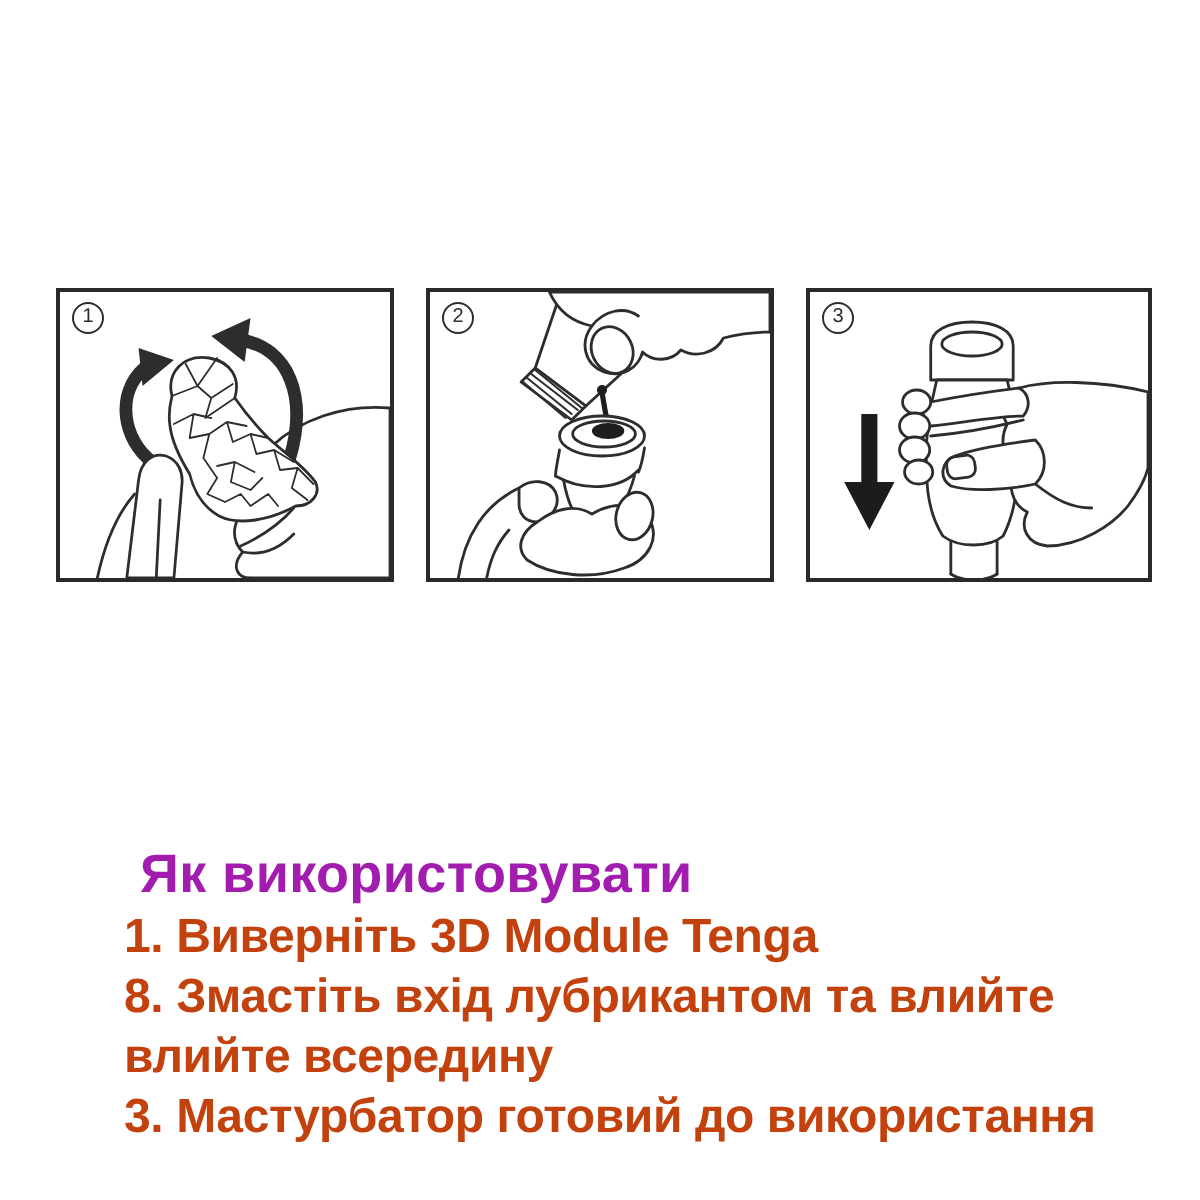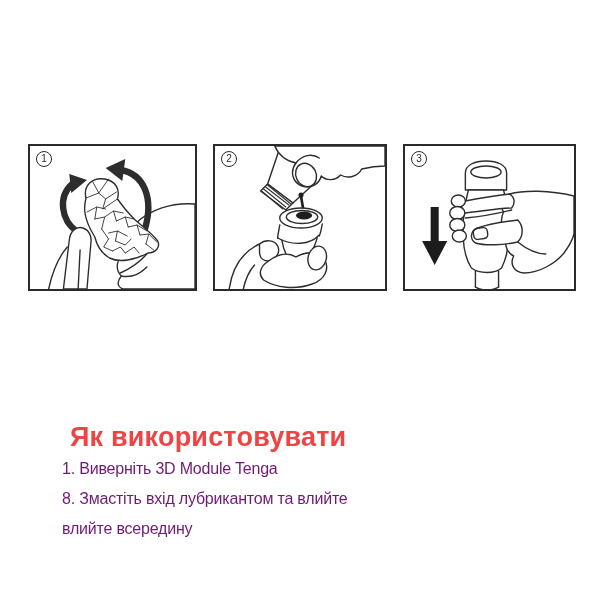--- a/index.html
+++ b/index.html
@@ -22,24 +22,24 @@
     position:absolute;top:5px;left:6px;width:14px;height:14px;border:1.4px solid #2d2d2d;
     border-radius:50%;display:flex;align-items:center;justify-content:center;
     font-size:10px;line-height:1;color:#2d2d2d;z-index:2;background:#fff;
   }
   .illus{position:absolute;left:0;top:0;width:100%;height:100%;}
 
   
   .howto{position:absolute;left:62px;top:423px;width:500px;}
   .howto-title{
     margin:0 0 3px 8px;font-size:27px;line-height:28px;font-weight:bold;
-    color:#ef4444;letter-spacing:0.2px;
+    color:#a21caf;letter-spacing:0.2px;
   }
   .howto-line{
-    margin:0;font-size:16px;line-height:30px;font-weight:400;color:#701a75;
+    margin:0;font-size:24px;line-height:30px;font-weight:700;color:#c2410c;
     letter-spacing:-0.2px;
   }
 </style>
 </head>
 <body>
 
 <div class="sheet">
 
   <div class="panels">
 
@@ -139,15 +139,16 @@
       </svg>
     </figure>
 
   </div>
 
   <section class="howto">
     <h2 class="howto-title">Як використовувати</h2>
     <p class="howto-line">1. Виверніть 3D Module Tenga</p>
     <p class="howto-line">8. Змастіть вхід лубрикантом та влийте</p>
     <p class="howto-line">влийте всередину</p>
+    <p class="howto-line">3. Мастурбатор готовий до використання</p>
   </section>
 
 </div>
 
 </body></html>

